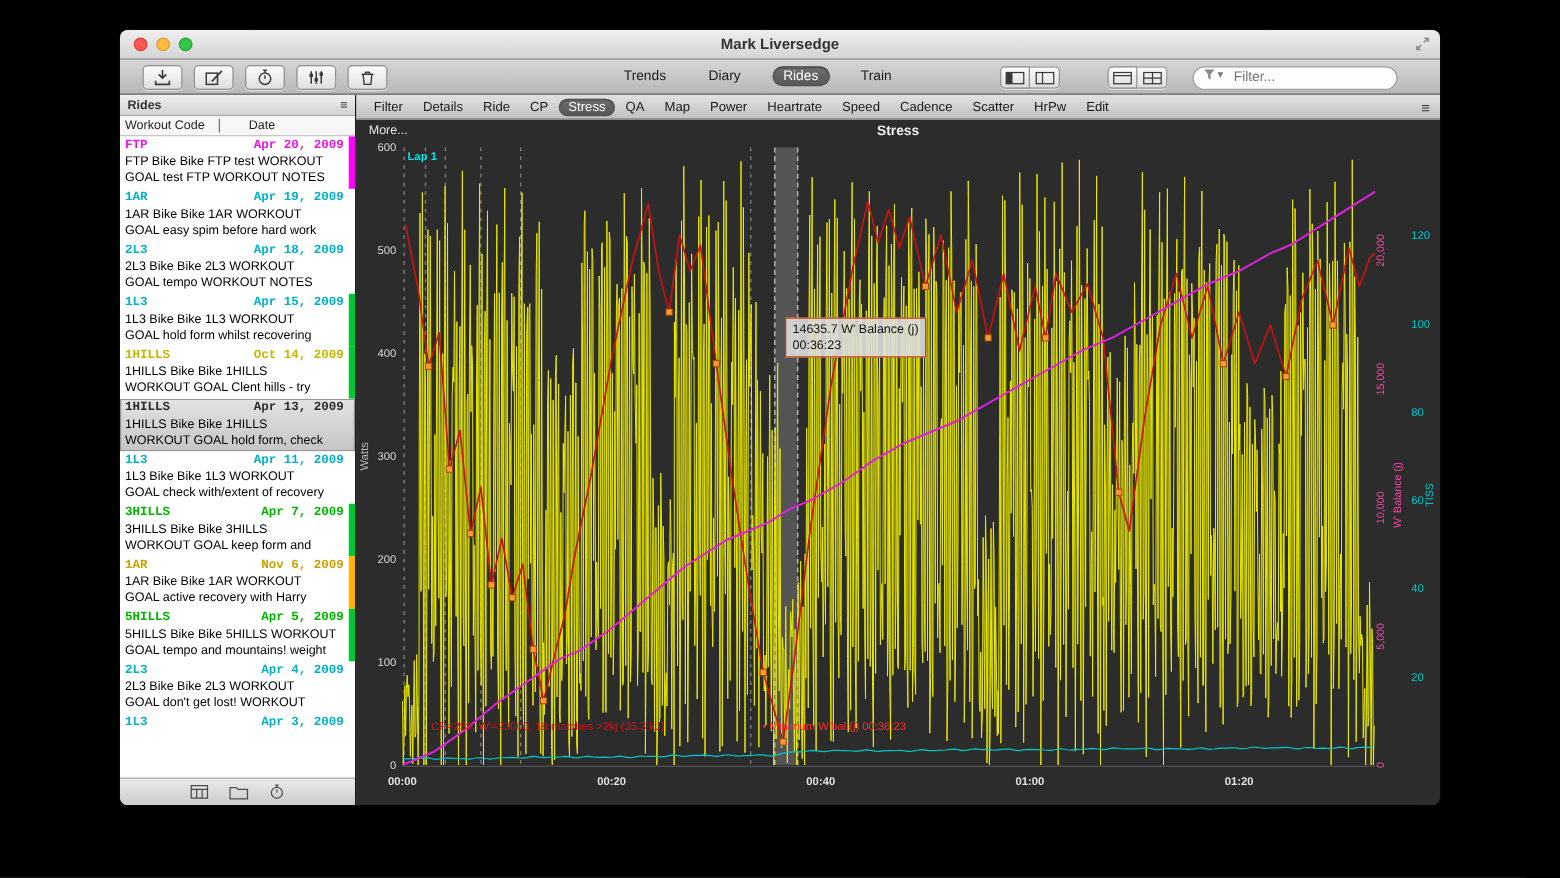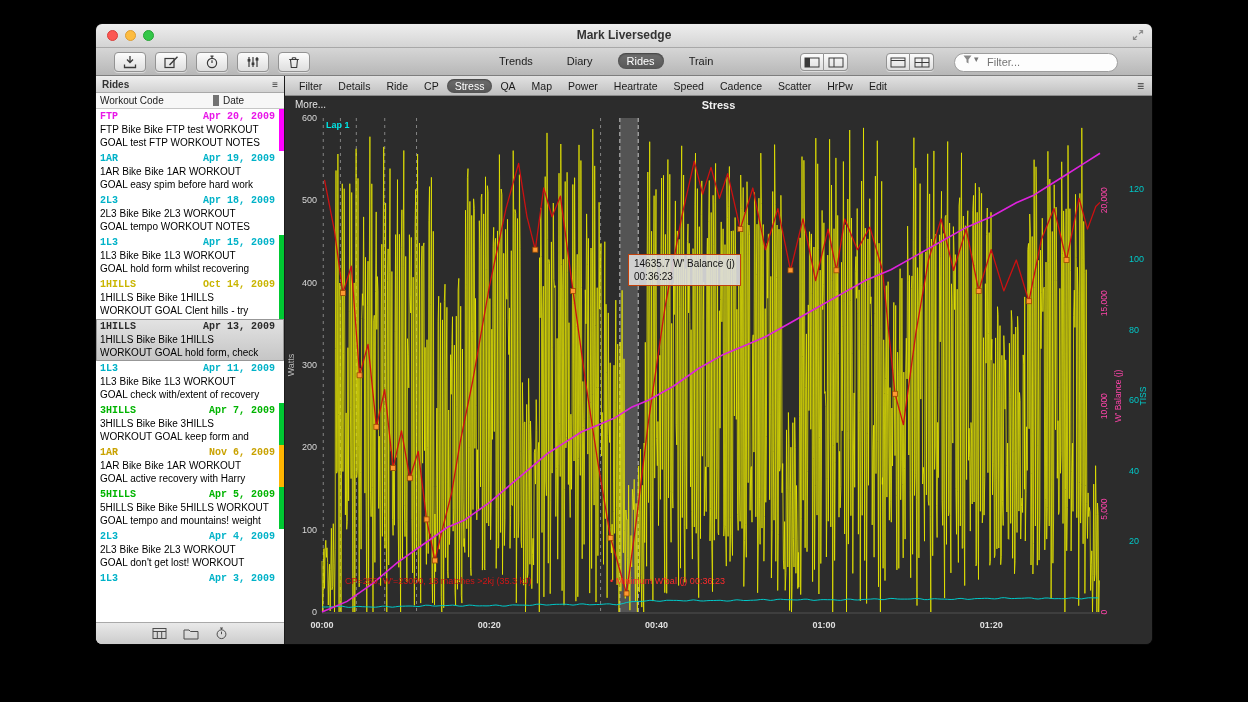--- a/index.html
+++ b/index.html
@@ -68,21 +68,21 @@
   .sb-header {
     height:17px; flex:0 0 17px; background:linear-gradient(#efefef,#d2d2d2);
     border-bottom:1px solid #a9a9a9; font-size:10px; font-weight:bold; color:#333;
     display:flex; align-items:center; padding:0 6px; justify-content:space-between;
   }
   .sb-cols {
     height:16px; flex:0 0 16px; background:#f7f7f7; border-bottom:1px solid #c6c6c6;
     display:flex; font-size:10px; color:#222; align-items:center;
   }
   .col-code { flex:1; padding-left:4px; }
-  .col-date { width:71px; border-left:6px solid #737373; padding-left:4px; }
+  .col-date { width:109px; border-left:1px solid #737373; padding-left:23px; }
   .ride-list { flex:1; overflow:hidden; position:relative; }
   .ride-row { position:relative; padding:1px 9px 2px 4px; font-size:10px; line-height:13px; }
   .ride-row.sel {
     background:linear-gradient(#e3e3e3,#c5c5c5);
     box-shadow:inset 0 0 0 1px #979797;
   }
   .row-head { display:flex; justify-content:space-between; font-weight:bold;font-family:Liberation Mono, monospace; }
   .desc { color:#000; white-space:nowrap; overflow:hidden; }
   .bar { position:absolute; right:0; top:0; bottom:0; width:5px; }
   .sb-footer {

